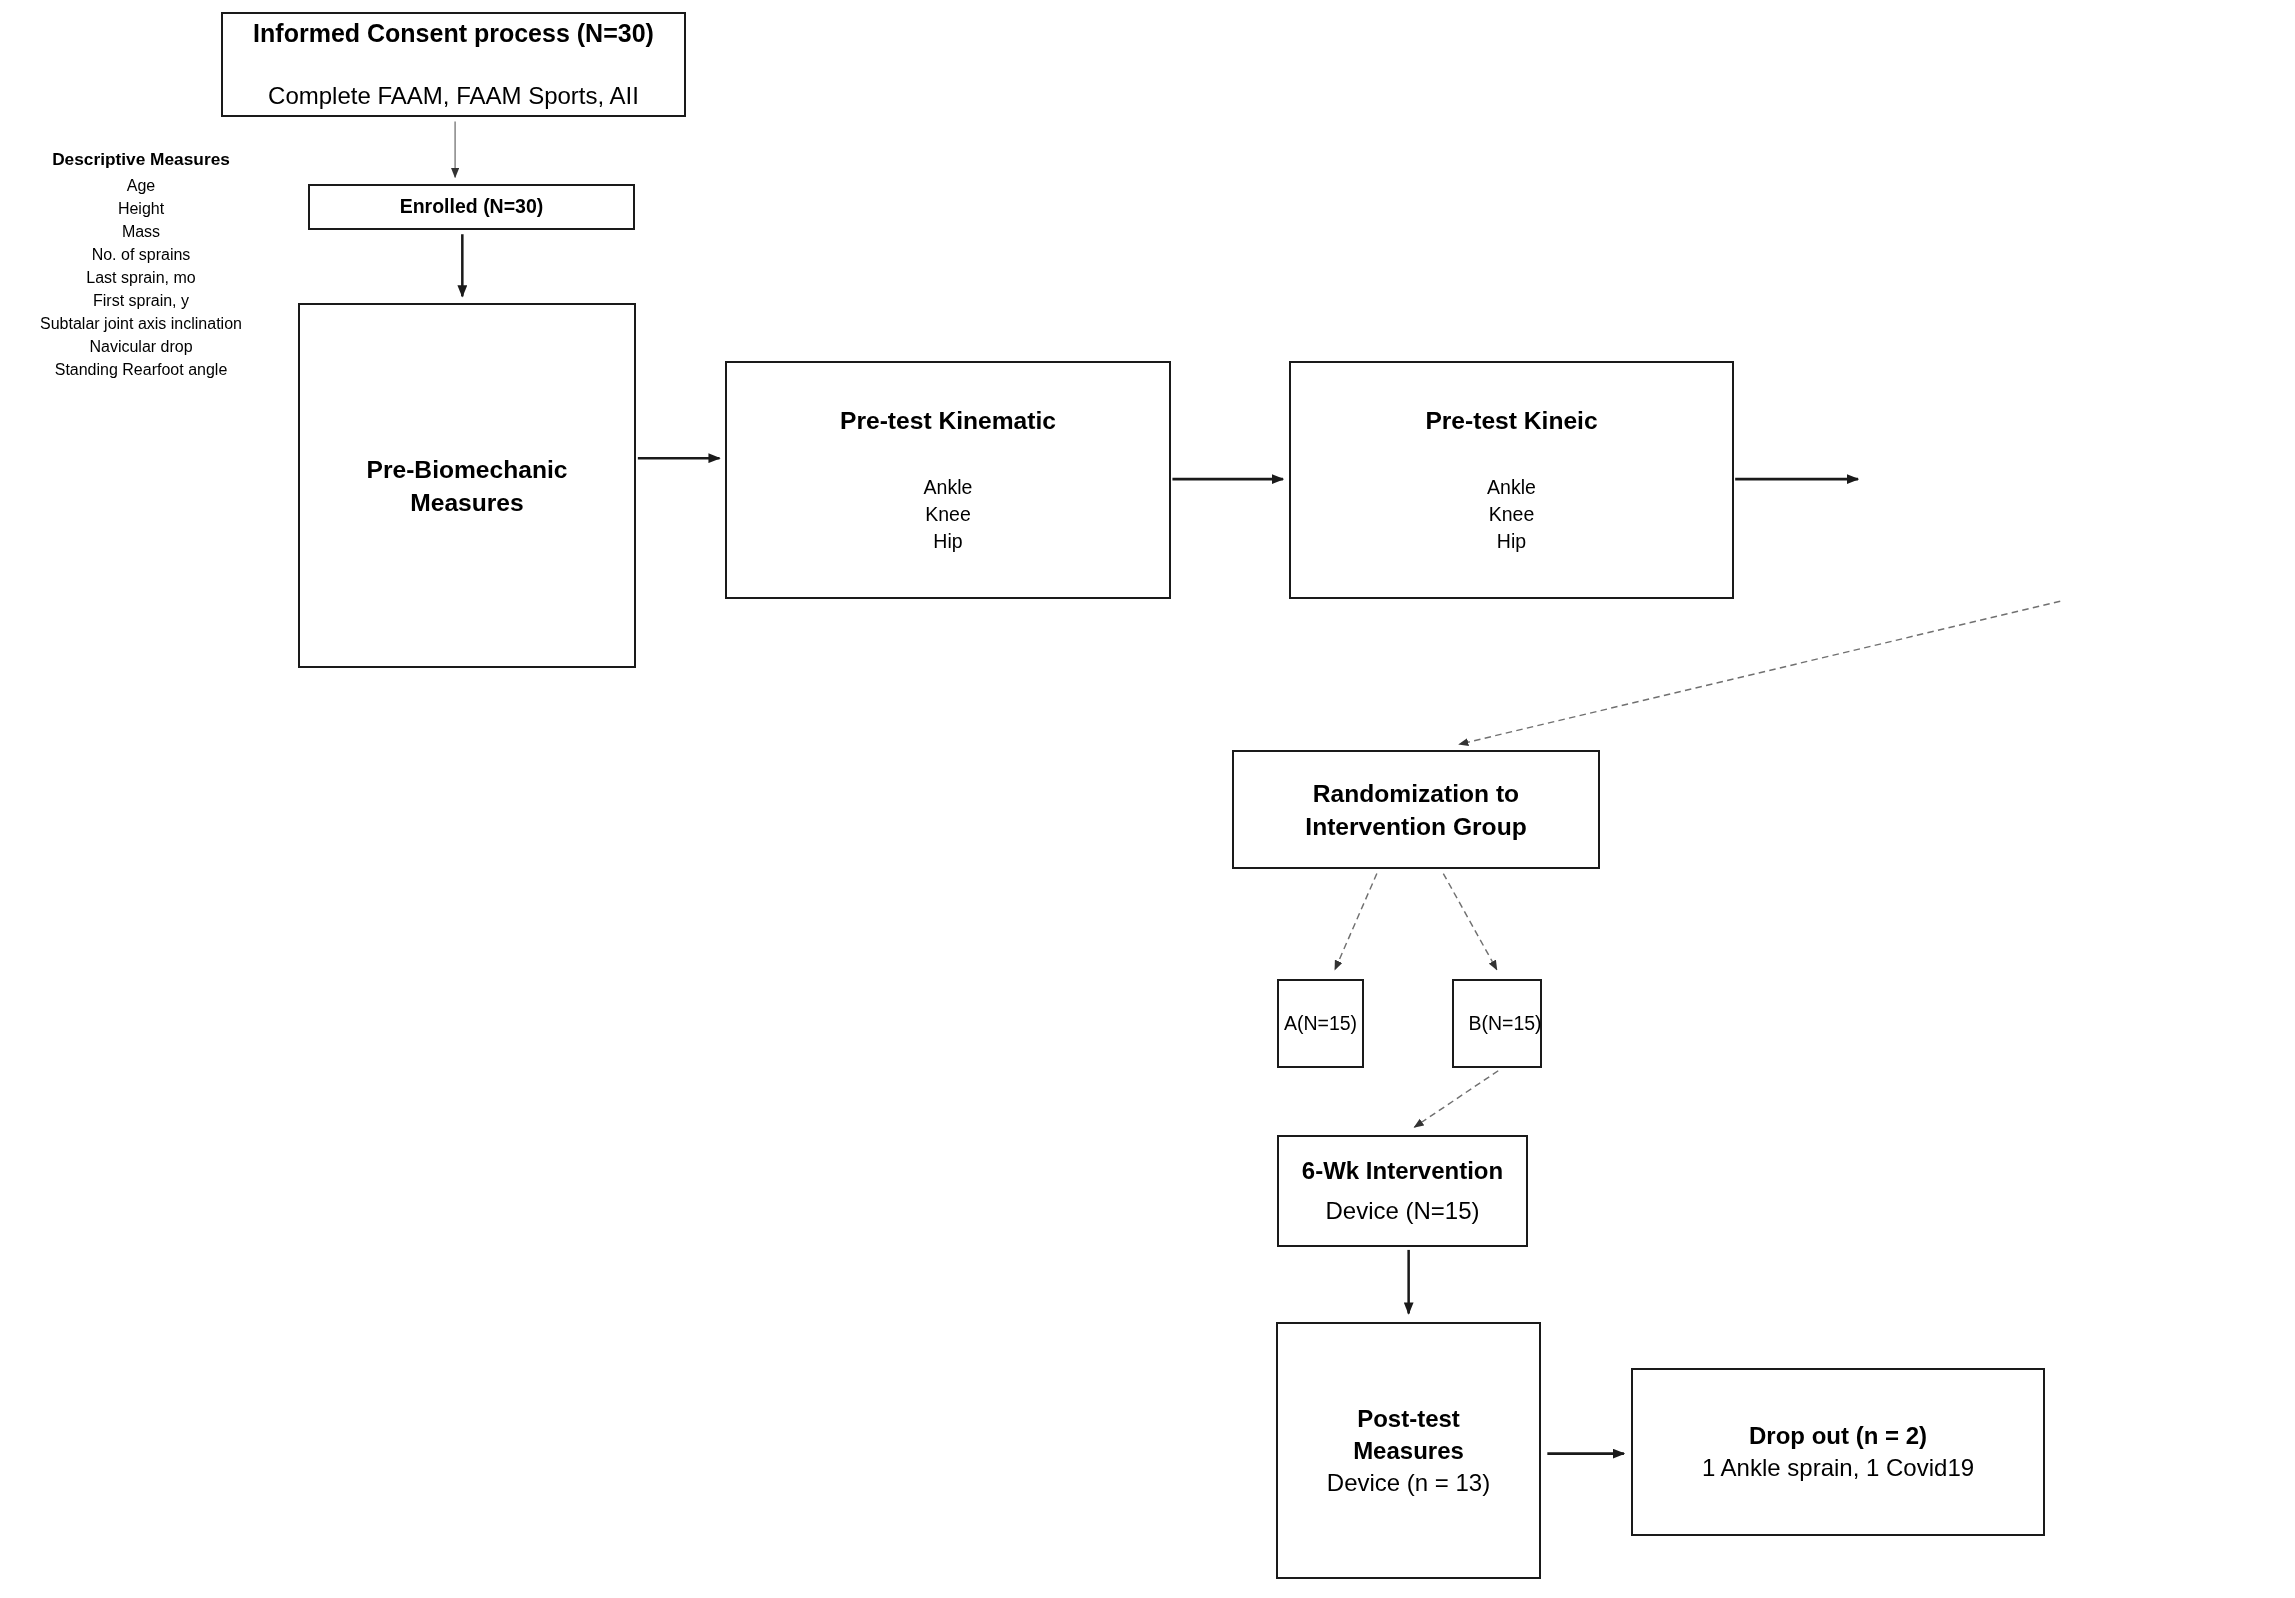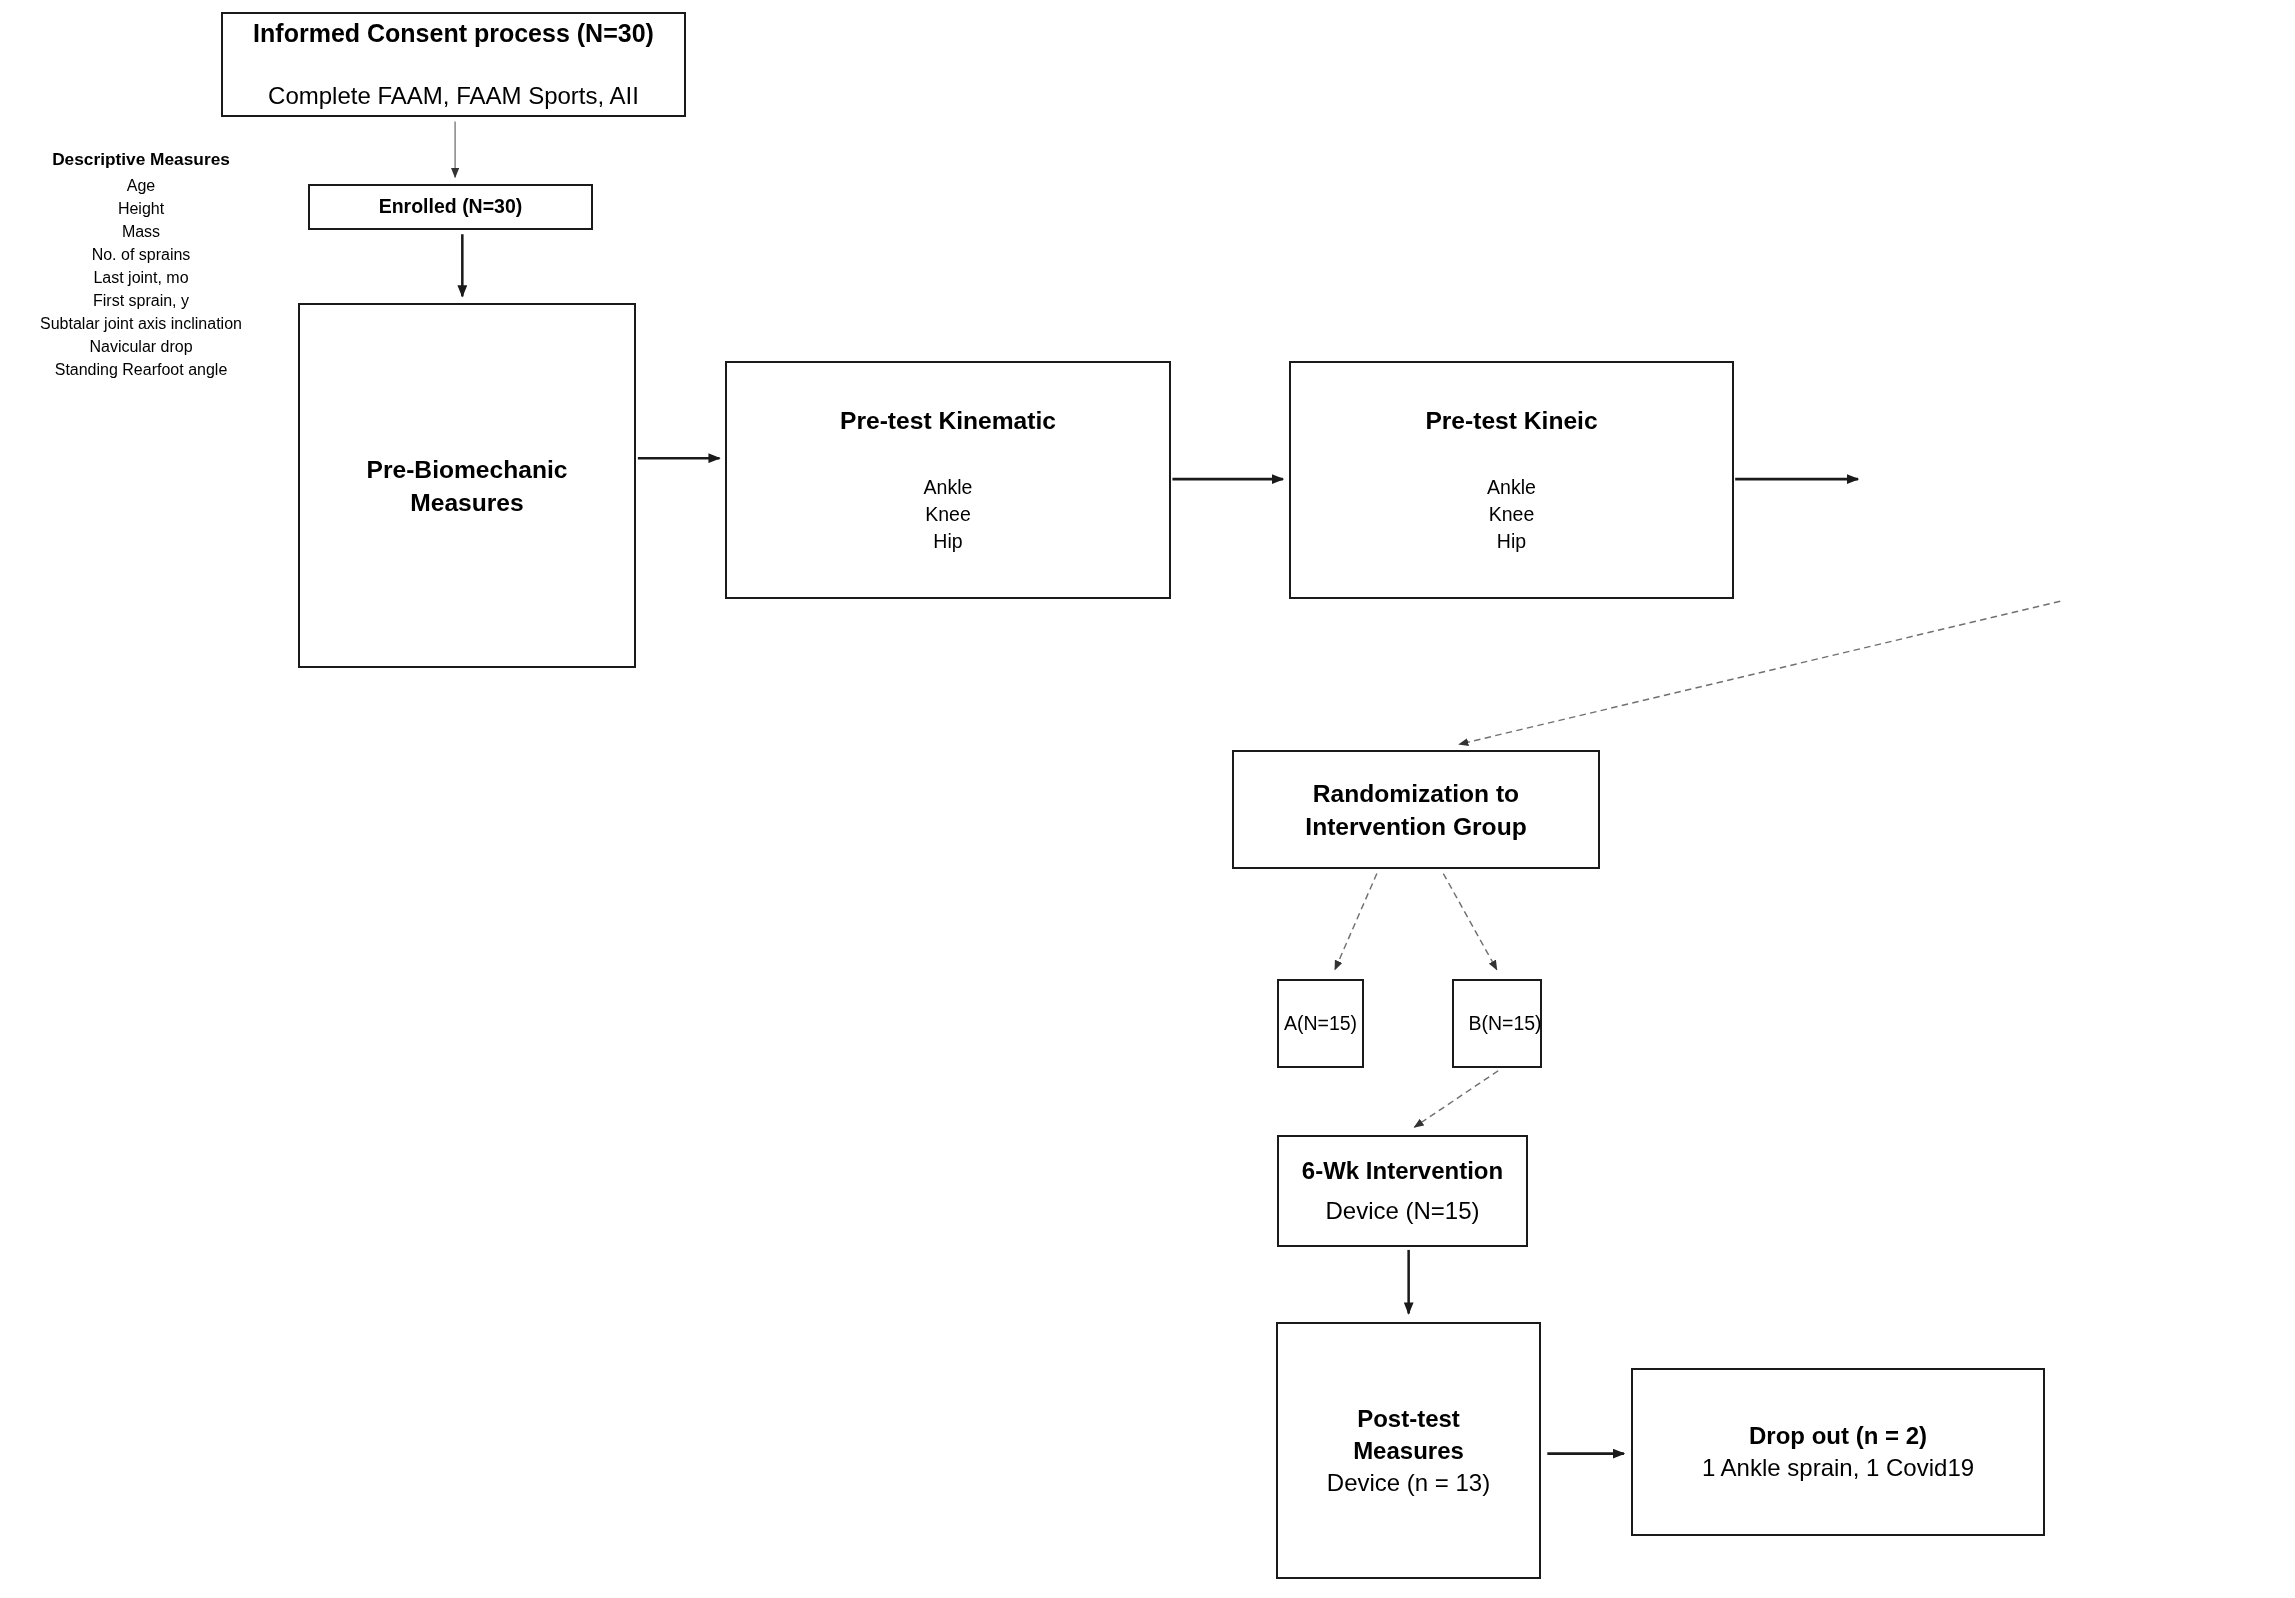--- a/index.html
+++ b/index.html
@@ -78,28 +78,28 @@
     <span class="consent-title">Informed Consent process (N=30)</span>
     <span class="consent-sub">Complete FAAM, FAAM Sports, AII</span>
   </div>
 
   <div class="side-list">
     <div class="side-list-title">Descriptive Measures</div>
     <div>Age</div>
     <div>Height</div>
     <div>Mass</div>
     <div>No. of sprains</div>
-    <div>Last joint, mo</div>
+    <div>Last sprain, mo</div>
     <div>First sprain, y</div>
     <div>Subtalar joint axis inclination</div>
     <div>Navicular drop</div>
     <div>Standing Rearfoot angle</div>
   </div>
 
-  <div class="box" style="left:308px;top:184px;width:285px;height:46px;">
+  <div class="box" style="left:308px;top:184px;width:327px;height:46px;">
     <span class="enrolled-label">Enrolled (N=30)</span>
   </div>
 
   <div class="box b3" style="left:298px;top:303px;width:338px;height:365px;">
     <span class="two-line-title">Pre-Biomechanic</span>
     <span class="two-line-title">Measures</span>
   </div>
 
   <div class="box" style="left:725px;top:361px;width:446px;height:238px;">
     <span class="box-title">Pre-test Kinematic</span>

